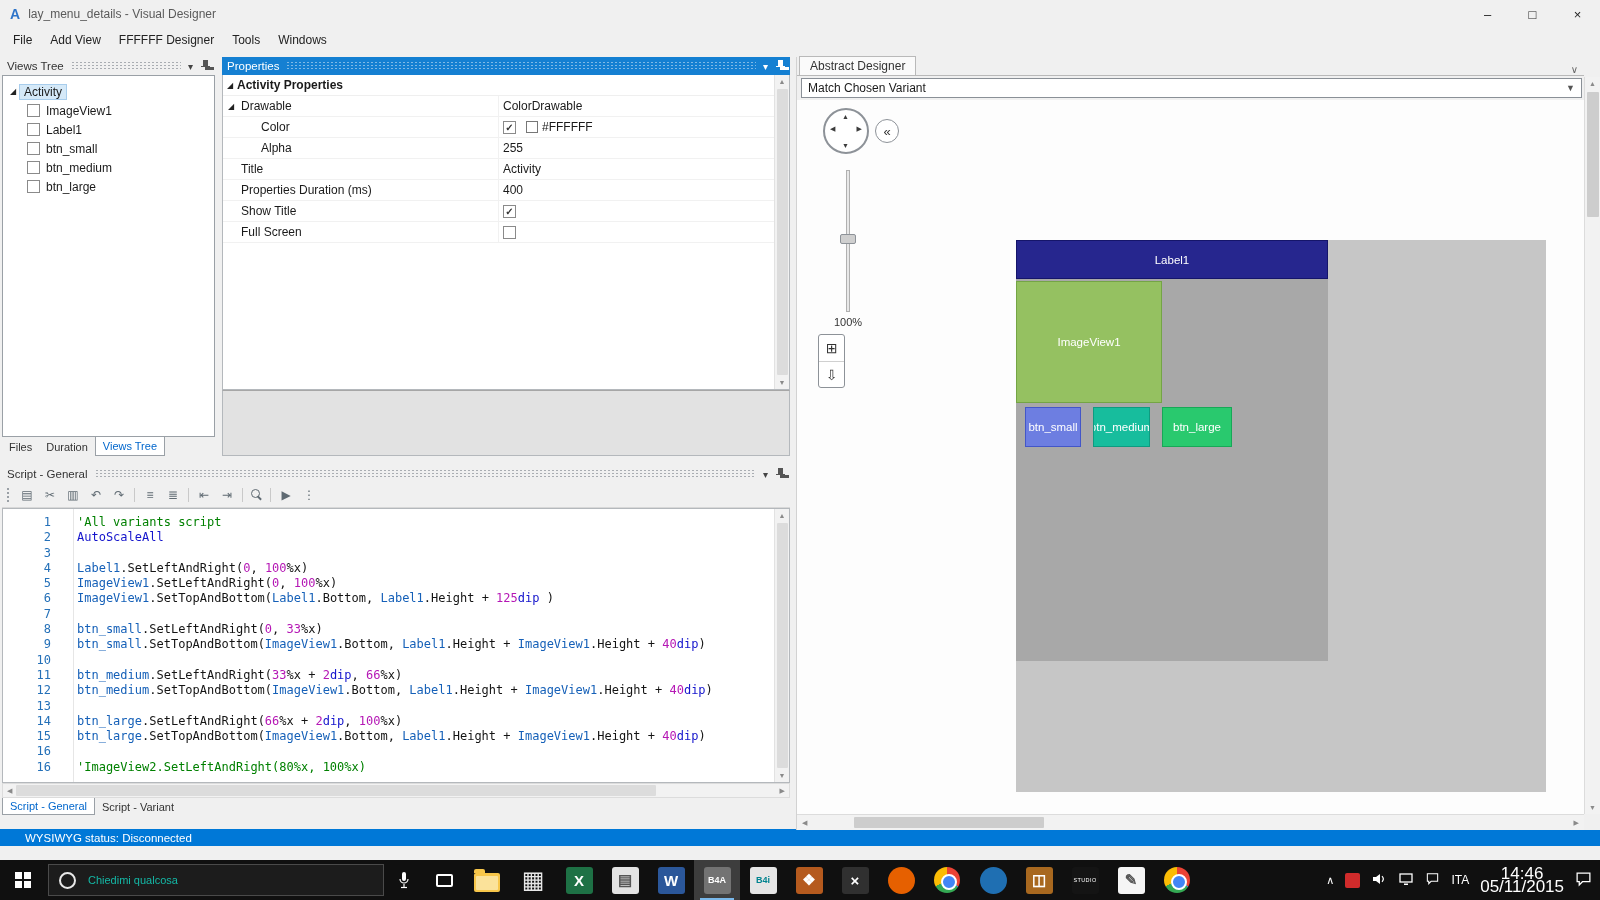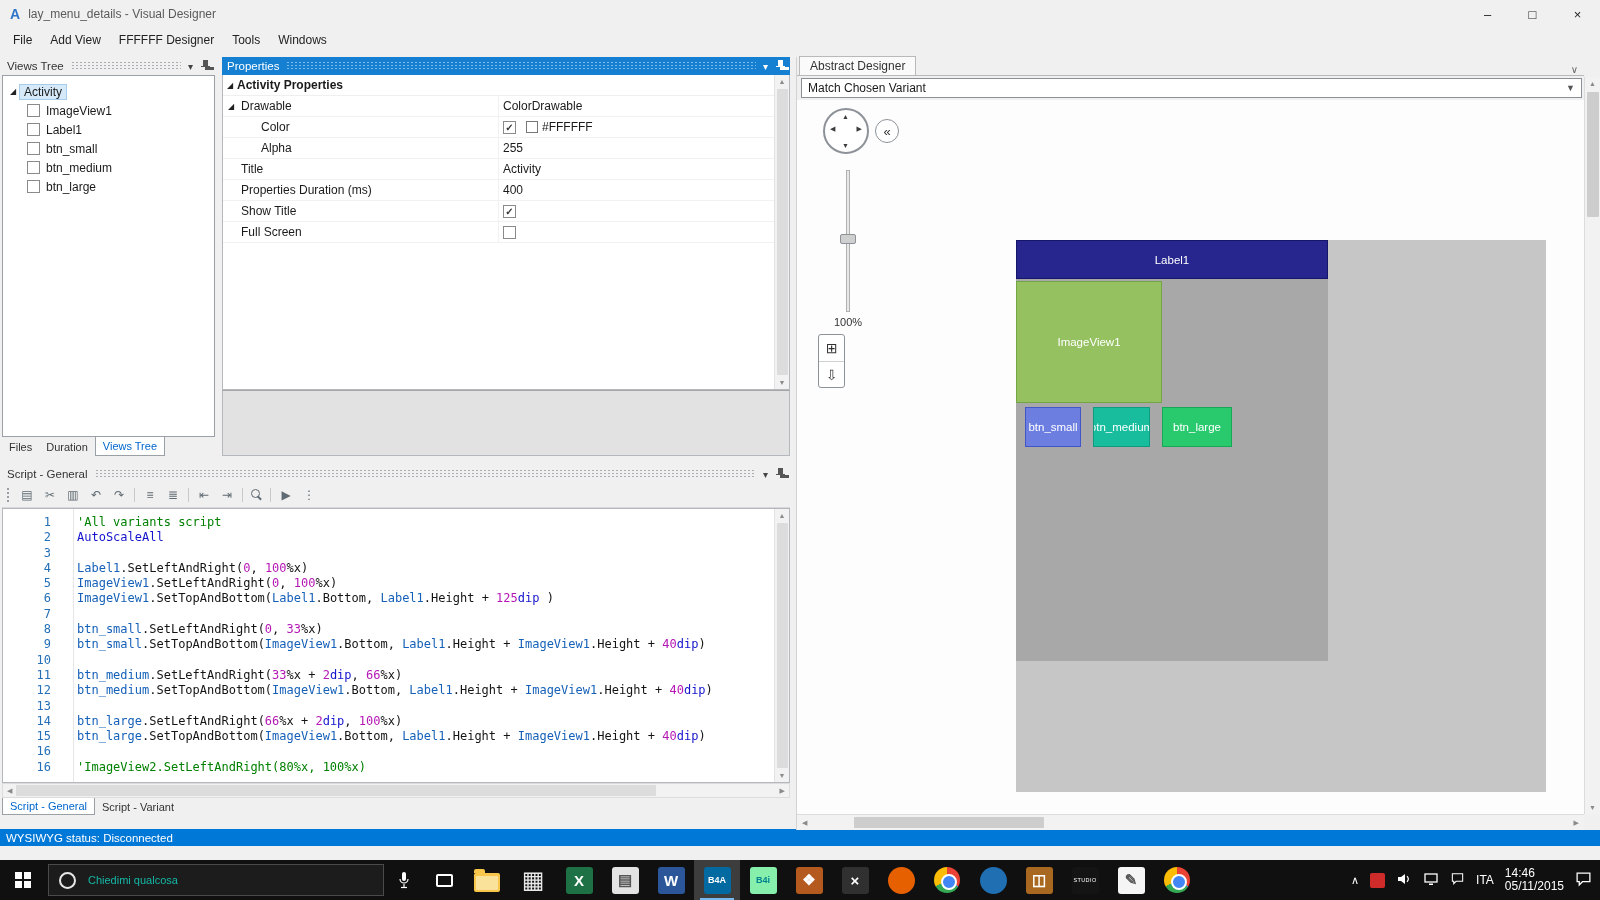--- a/index.html
+++ b/index.html
@@ -81,21 +81,21 @@
   .tok-n{color:#b517b5}
   .tok-p{color:#141414}
   .cvscroll{position:absolute;right:0;top:0;bottom:0;width:15px;background:#f2f2f2;border-left:1px solid #e2e2e2;display:flex;flex-direction:column;align-items:center}
   .cvscroll .sthumb{flex:1}
   #script-hscroll{position:absolute;left:0;right:0;bottom:17px;height:15px;background:#f2f2f2;border:1px solid #dcdcdc;display:flex;align-items:center}
   #script-hscroll .sarrow{padding:0 4px}
   .hthumb{height:11px;background:#dcdcdc;border-radius:1px}
   #script-tabs{position:absolute;left:0;bottom:0;height:17px;display:flex;background:#f0f0f0}
 
   
-  #statusbar{position:absolute;left:0;top:829px;width:1600px;height:17px;background:#0078d7;color:#fff;display:flex;align-items:center;padding-left:6px;font-size:11.5px}
+  #statusbar{position:absolute;left:0;top:829px;width:1600px;height:17px;background:#0078d7;color:#fff;display:flex;align-items:center;padding-left:25px;font-size:11.5px}
 
   
   #right-panel{position:absolute;left:796px;top:57px;width:804px;height:773px;background:#f0f0f0;border-left:1px solid #d2d2d2}
   .rtabs{position:absolute;left:0;top:0;right:16px;height:19px;border-bottom:1px solid #b9b9b9;display:flex;align-items:flex-end}
   .rtab{height:19px;padding:2px 10px;background:#fafafa;border:1px solid #b9b9b9;border-bottom:none;display:flex;align-items:center;color:#333;margin-left:2px}
   .rtab-chev{margin-left:auto;color:#666;font-size:10px;padding:0 6px}
   .combo{position:absolute;left:4px;top:21px;right:18px;height:20px;background:#fff;border:1px solid #8a9097;display:flex;align-items:center;padding:0 6px;color:#1a1a1a}
   .combo-arrow{margin-left:auto;font-size:9px;color:#555}
   #canvas{position:absolute;left:0;top:43px;right:16px;bottom:16px;background:#fdfdfd;overflow:hidden}
   .pan{position:absolute;left:26px;top:8px;width:46px;height:46px;border:2px solid #8d9298;border-radius:50%;background:#fff}
@@ -141,21 +141,21 @@
   .tb-ic.tiny-label{font-size:5.5px;letter-spacing:.4px;font-weight:normal}
   .chrome-ic{width:26px;height:26px;border-radius:50%;background:conic-gradient(#ea4335 0 120deg,#4285f4 0 122deg,#34a853 0 240deg,#fbbc05 0 360deg);position:relative}
   .chrome-ic::after{content:"";position:absolute;left:7px;top:7px;width:12px;height:12px;border-radius:50%;background:#4285f4;border:2px solid #fff}
   .folder-ic{position:relative;width:26px;height:19px;background:#f7c64a;border-radius:2px;margin-top:5px}
   .folder-ic::before{content:"";position:absolute;top:-4px;left:0;width:11px;height:4px;background:#f7c64a;border-radius:2px 2px 0 0}
   .folder-ic::after{content:"";position:absolute;left:2px;top:3px;right:2px;bottom:2px;background:#fbe29a;border-radius:1px}
   .tray{margin-left:auto;display:flex;align-items:center;gap:11px;padding-right:8px;height:40px}
   .tray-glyph{color:#fff;font-size:11px}
   .tray-red{width:15px;height:15px;background:#d02b2b;border-radius:2px}
   .lang{font-size:12px;color:#fff}
-  .clock{text-align:left;font-size:12px;line-height:13px;color:#fff}
+  .clock{text-align:center;font-size:17px;line-height:13px;color:#fff}
 </style>
 </head>
 <body>
 
 <div id="app">
 
   <div id="titlebar">
     <span class="logo">A</span>
     <span class="title">lay_menu_details - Visual Designer</span>
     <div class="wctrls">
@@ -458,24 +458,24 @@
         <div class="tb-slot">
           <span class="tb-ic" style="background: rgb(30, 113, 69);">X</span>
         </div>
         <div class="tb-slot">
           <span class="tb-ic" style="background: rgb(227, 227, 227); color: rgb(85, 85, 85);">▤</span>
         </div>
         <div class="tb-slot">
           <span class="tb-ic" style="background: rgb(43, 87, 154);">W</span>
         </div>
         <div class="tb-slot active">
-          <span class="tb-ic small-label" style="background: #0369a1;">B4A</span>
-        </div>
-        <div class="tb-slot">
-          <span class="tb-ic small-label" style="background: #86efac; color: rgb(0, 131, 143);">B4i</span>
+          <span class="tb-ic small-label" style="background: #737373;">B4A</span>
+        </div>
+        <div class="tb-slot">
+          <span class="tb-ic small-label" style="background: #e5e5e5; color: rgb(0, 131, 143);">B4i</span>
         </div>
         <div class="tb-slot">
           <span class="tb-ic" style="background: rgb(181, 90, 30);">❖</span>
         </div>
         <div class="tb-slot">
           <span class="tb-ic" style="background: rgb(48, 48, 48);">×</span>
         </div>
         <div class="tb-slot">
           <span class="tb-ic circle" style="background: rgb(230, 96, 0);"></span>
         </div>

